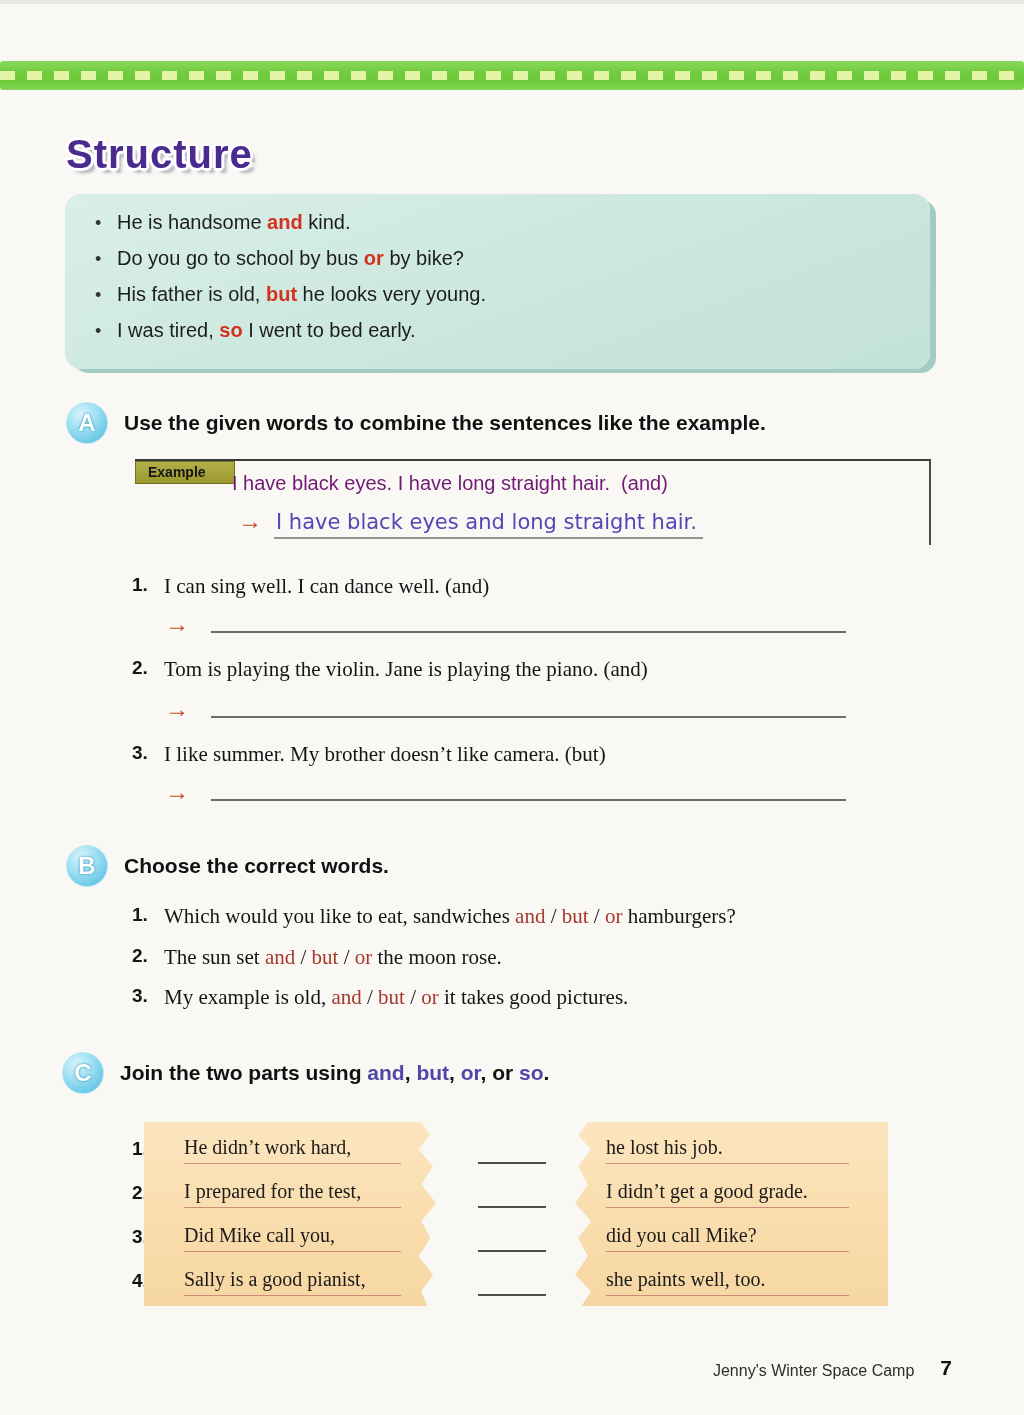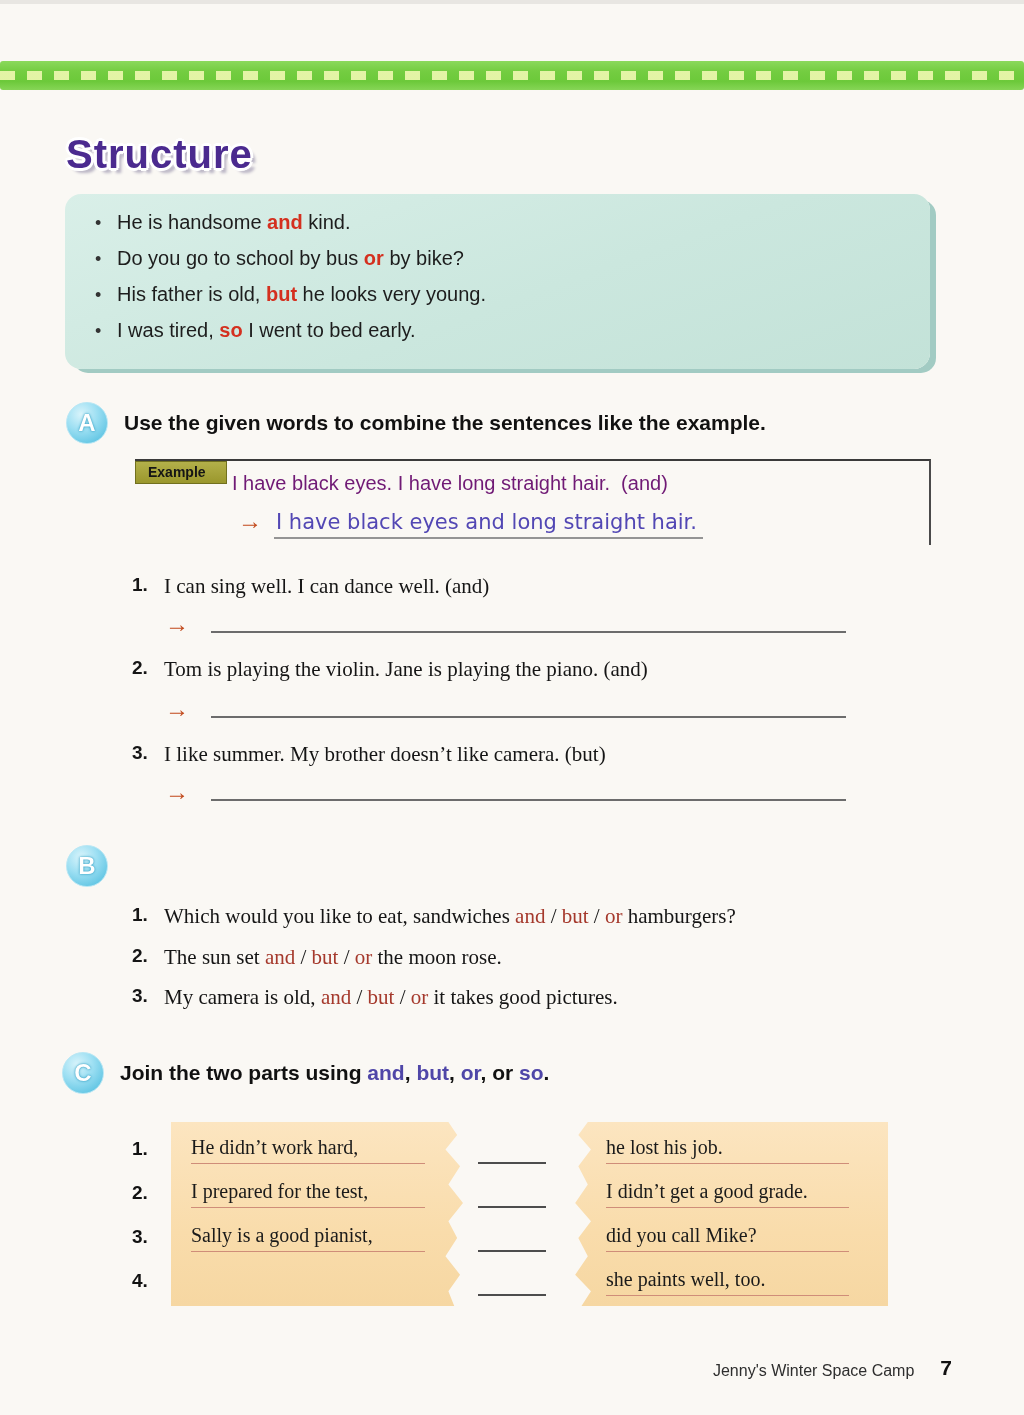--- a/index.html
+++ b/index.html
@@ -55,21 +55,21 @@
   .conj-blue { color:#4f46a8; }
   
   .example-box {
     position:absolute; left:135px; top:455px; width:796px; height:86px;
     border-top:2px solid #3a3a3a; border-right:2px solid #4a4a4a;
   }
   .example-tag {
     position:absolute; left:0; top:0;
     background:linear-gradient(180deg,#b3b04a,#9a972c);
     border:1px solid #71701e;
-    padding:2px 20px 3px 12px;
+    padding:2px 28px 3px 12px;
     font-size:14px; font-weight:bold; color:#151515;
   }
   .example-prompt {
     position:absolute; left:97px; top:11px;
     font-size:20px; color:#701a75; white-space:pre-wrap;
   }
   .example-answer-row {
     position:absolute; left:103px; top:48px; display:flex; align-items:baseline;
   }
   .arrow-glyph { color:#c24a1c; font-weight:bold; font-size:24px; line-height:1; }
@@ -88,22 +88,23 @@
   
   .match-table { position:absolute; left:132px; top:1118px; width:785px; height:184px; }
   .num-col { position:absolute; left:0; top:8px; }
   .num-col .row-num { height:44px; font-weight:bold; font-size:19px; color:#111; padding-top:8px; }
   .paper {
     position:absolute; top:0; height:184px;
     background:linear-gradient(180deg,#fce5c0 0%, #f9dcab 60%, #f6d7a2 100%);
     padding:8px 0;
   }
   .paper-left {
-    left:39px; width:292px;
+    left:12px; width:292px;
     clip-path:polygon(0 0, 95% 0, 98% 7%, 94% 15%, 99% 24%, 95% 34%, 100% 44%, 95% 54%, 98% 63%, 94% 73%, 99% 83%, 95% 92%, 97% 100%, 0 100%);
+    padding-left:20px;
   }
   .paper-right {
     left:440px; width:316px;
     clip-path:polygon(5% 0, 100% 0, 100% 100%, 3% 100%, 6% 92%, 1% 83%, 5% 73%, 2% 63%, 6% 54%, 1% 44%, 5% 34%, 2% 24%, 6% 15%, 2% 7%);
   }
   .paper .cell { height:44px; padding:6px 0 0 20px; font-family:"Liberation Serif", serif; font-size:20px; color:#1a1a1a; }
   .paper .phrase { display:inline-block; min-width:86%; border-bottom:1px solid #cf8d79; padding-bottom:4px; }
   .blank-col { position:absolute; left:320px; top:8px; width:120px; }
   .blank-col .blank-row { height:44px; display:flex; align-items:flex-end; justify-content:center; }
   .conj-blank { width:68px; border-bottom:2px solid #4d4d4d; height:1px; margin-bottom:10px; }
@@ -178,51 +179,53 @@
     <span class="a-num">3.</span>
     <span>I like summer. My brother doesn’t like camera. (but)</span>
   </div>
   <div class="a-answer-row" style="top:776px;">
     <span class="arrow-glyph">→</span>
     <span class="a-blank"></span>
   </div>
 
   <div class="sec-head" style="left:66px; top:841px;">
     <div class="badge">B</div>
+    <div class="sec-title">Choose the correct words.</div>
   </div>
 
   <div class="b-item" style="top:900px;">
     <span class="a-num">1.</span>
     <span style="white-space:pre-wrap;"><span>Which would you like to eat, sandwiches </span><span class="opt-red">and</span><span> / </span><span class="opt-red">but</span><span> / </span><span class="opt-red">or</span><span> hamburgers?</span></span>
   </div>
   <div class="b-item" style="top:941px;">
     <span class="a-num">2.</span>
     <span style="white-space:pre-wrap;"><span>The sun set </span><span class="opt-red">and</span><span> / </span><span class="opt-red">but</span><span> / </span><span class="opt-red">or</span><span> the moon rose.</span></span>
   </div>
   <div class="b-item" style="top:981px;">
     <span class="a-num">3.</span>
-    <span style="white-space:pre-wrap;"><span>My camera is old, </span><span class="opt-red">and</span><span> / </span><span class="opt-red">but</span><span> / </span><span class="opt-red">or</span><span> it takes good pictures.</span></span>
+    <span style="white-space:pre-wrap;"><span>My example is old, </span><span class="opt-red">and</span><span> / </span><span class="opt-red">but</span><span> / </span><span class="opt-red">or</span><span> it takes good pictures.</span></span>
   </div>
 
   <div class="sec-head" style="left:62px; top:1048px;">
     <div class="badge">C</div>
     <div class="sec-title"><span>Join the two parts using </span><span class="conj-blue">and</span><span>, </span><span class="conj-blue">but</span><span>, </span><span class="conj-blue">or</span><span>, or </span><span class="conj-blue">so</span><span>.</span></div>
   </div>
 
   <div class="match-table">
     <div class="num-col">
       <div class="row-num">1.</div>
       <div class="row-num">2.</div>
       <div class="row-num">3.</div>
       <div class="row-num">4.</div>
     </div>
 
     <div class="paper paper-left">
       <div class="cell"><span class="phrase">He didn’t work hard,</span></div>
       <div class="cell"><span class="phrase">I prepared for the test,</span></div>
+      <div class="cell"><span class="phrase">Did Mike call you,</span></div>
       <div class="cell"><span class="phrase">Sally is a good pianist,</span></div>
     </div>
 
     <div class="blank-col">
       <div class="blank-row">
           <span class="conj-blank"></span>
         </div>
       <div class="blank-row">
           <span class="conj-blank"></span>
         </div>

